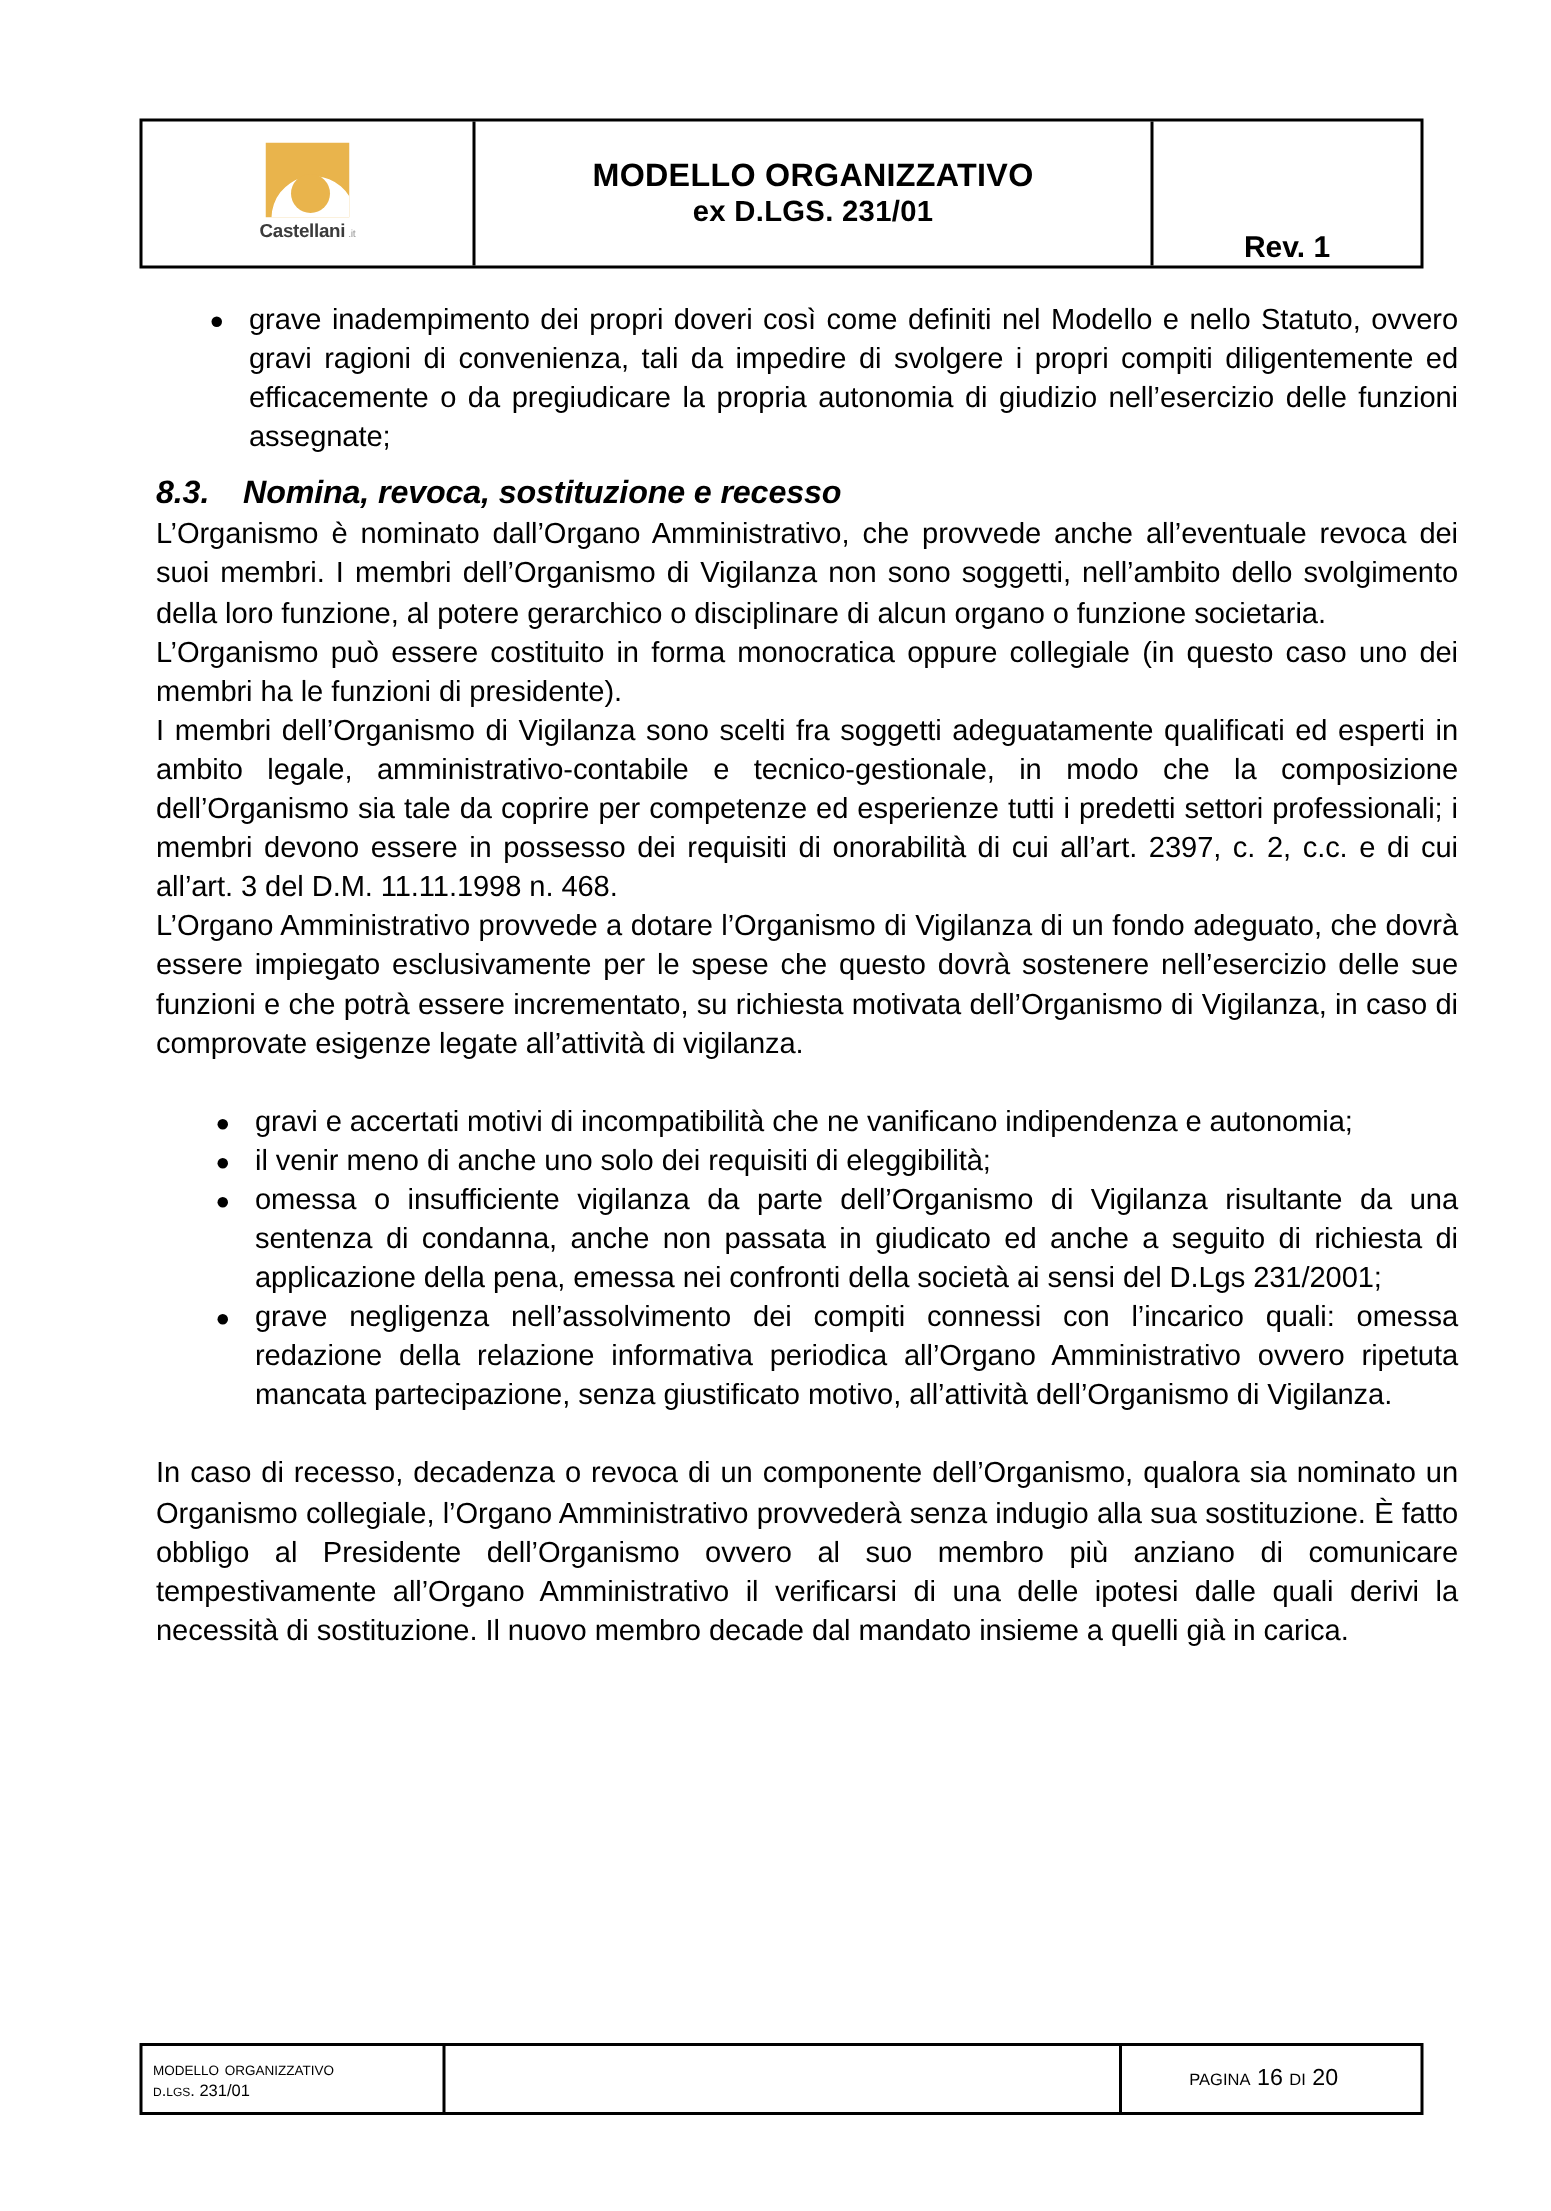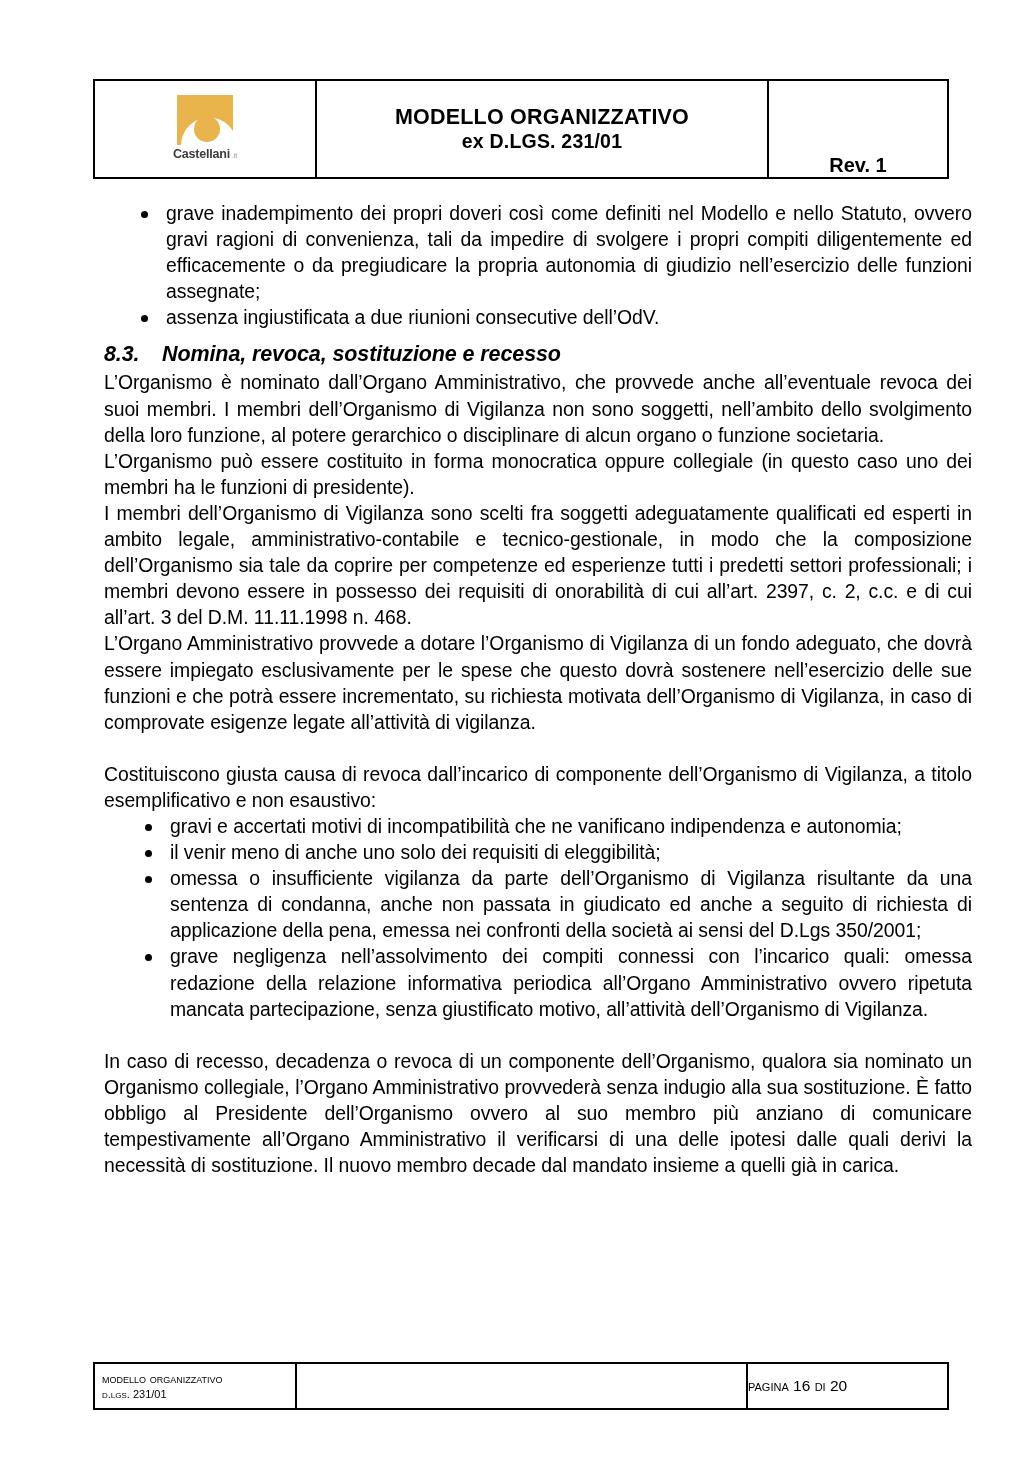--- a/index.html
+++ b/index.html
@@ -194,21 +194,21 @@
   .ftr-cell-mid {
     flex: 1;
     border-right: 2px solid #000;
     box-sizing: border-box;
   }
   .ftr-cell-right {
     width: 199px;
     box-sizing: border-box;
     display: flex;
     align-items: center;
-    justify-content: flex-start;
+    justify-content: center;
     padding-right: 10px;
   }
   .smallcaps {
     font-variant: small-caps;
     text-transform: lowercase;
   }
   .ftr-line1 {
     font-size: 13.5px;
     line-height: 1.22;
     white-space: nowrap;
@@ -251,40 +251,38 @@
     <div class="hdr-cell-rev">
       <div class="hdr-rev">Rev. 1</div>
     </div>
 
   </div>
 
   <div class="content">
 
     <ul class="bullets">
       <li>grave inadempimento dei propri doveri così come definiti nel Modello e nello Statuto, ovvero gravi ragioni di convenienza, tali da impedire di svolgere i propri compiti diligentemente ed efficacemente o da pregiudicare la propria autonomia di giudizio nell’esercizio delle funzioni assegnate;</li>
-      <li>assenza ingiustificata a due riunioni consecutive dell’OdV.</li>
     </ul>
 
     <h3 class="section-heading">
       <span class="num">8.3.</span><span>Nomina, revoca, sostituzione e recesso</span>
     </h3>
 
     <p class="para">L’Organismo è nominato dall’Organo Amministrativo, che provvede anche all’eventuale revoca dei suoi membri. I membri dell’Organismo di Vigilanza non sono soggetti, nell’ambito dello svolgimento della loro funzione, al potere gerarchico o disciplinare di alcun organo o funzione societaria.</p>
     <p class="para">L’Organismo può essere costituito in forma monocratica oppure collegiale (in questo caso uno dei membri ha le funzioni di presidente).</p>
     <p class="para">I membri dell’Organismo di Vigilanza sono scelti fra soggetti adeguatamente qualificati ed esperti in ambito legale, amministrativo-contabile e tecnico-gestionale, in modo che la composizione dell’Organismo sia tale da coprire per competenze ed esperienze tutti i predetti settori professionali; i membri devono essere in possesso dei requisiti di onorabilità di cui all’art. 2397, c. 2, c.c. e di cui all’art. 3 del D.M. 11.11.1998 n. 468.</p>
     <p class="para">L’Organo Amministrativo provvede a dotare l’Organismo di Vigilanza di un fondo adeguato, che dovrà essere impiegato esclusivamente per le spese che questo dovrà sostenere nell’esercizio delle sue funzioni e che potrà essere incrementato, su richiesta motivata dell’Organismo di Vigilanza, in caso di comprovate esigenze legate all’attività di vigilanza.</p>
 
     <div class="spacer-para"></div>
 
-    <p class="para">Costituiscono giusta causa di revoca dall’incarico di componente dell’Organismo di Vigilanza, a titolo esemplificativo e non esaustivo:</p>
 
     <ul class="bullets indent2">
       <li>gravi e accertati motivi di incompatibilità che ne vanificano indipendenza e autonomia;</li>
       <li>il venir meno di anche uno solo dei requisiti di eleggibilità;</li>
-      <li>omessa o insufficiente vigilanza da parte dell’Organismo di Vigilanza risultante da una sentenza di condanna, anche non passata in giudicato ed anche a seguito di richiesta di applicazione della pena, emessa nei confronti della società ai sensi del D.Lgs 350/2001;</li>
+      <li>omessa o insufficiente vigilanza da parte dell’Organismo di Vigilanza risultante da una sentenza di condanna, anche non passata in giudicato ed anche a seguito di richiesta di applicazione della pena, emessa nei confronti della società ai sensi del D.Lgs 231/2001;</li>
       <li>grave negligenza nell’assolvimento dei compiti connessi con l’incarico quali: omessa redazione della relazione informativa periodica all’Organo Amministrativo ovvero ripetuta mancata partecipazione, senza giustificato motivo, all’attività dell’Organismo di Vigilanza.</li>
     </ul>
 
     <div class="spacer-para"></div>
 
     <p class="para">In caso di recesso, decadenza o revoca di un componente dell’Organismo, qualora sia nominato un Organismo collegiale, l’Organo Amministrativo provvederà senza indugio alla sua sostituzione. È fatto obbligo al Presidente dell’Organismo ovvero al suo membro più anziano di comunicare tempestivamente all’Organo Amministrativo il verificarsi di una delle ipotesi dalle quali derivi la necessità di sostituzione. Il nuovo membro decade dal mandato insieme a quelli già in carica.</p>
 
   </div>
 
   <div class="footer-table">

